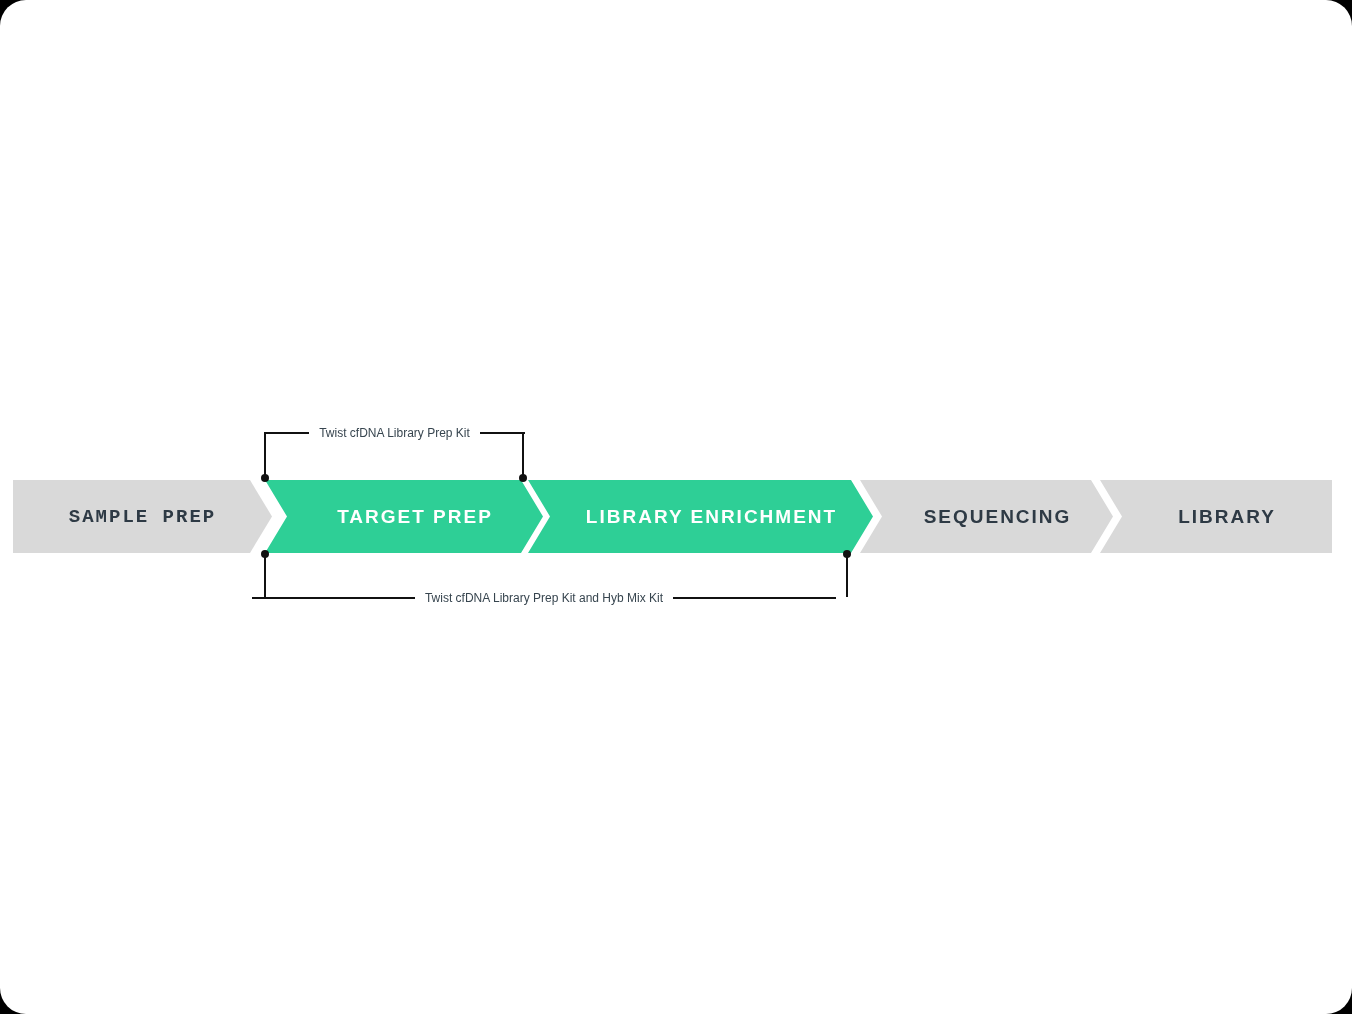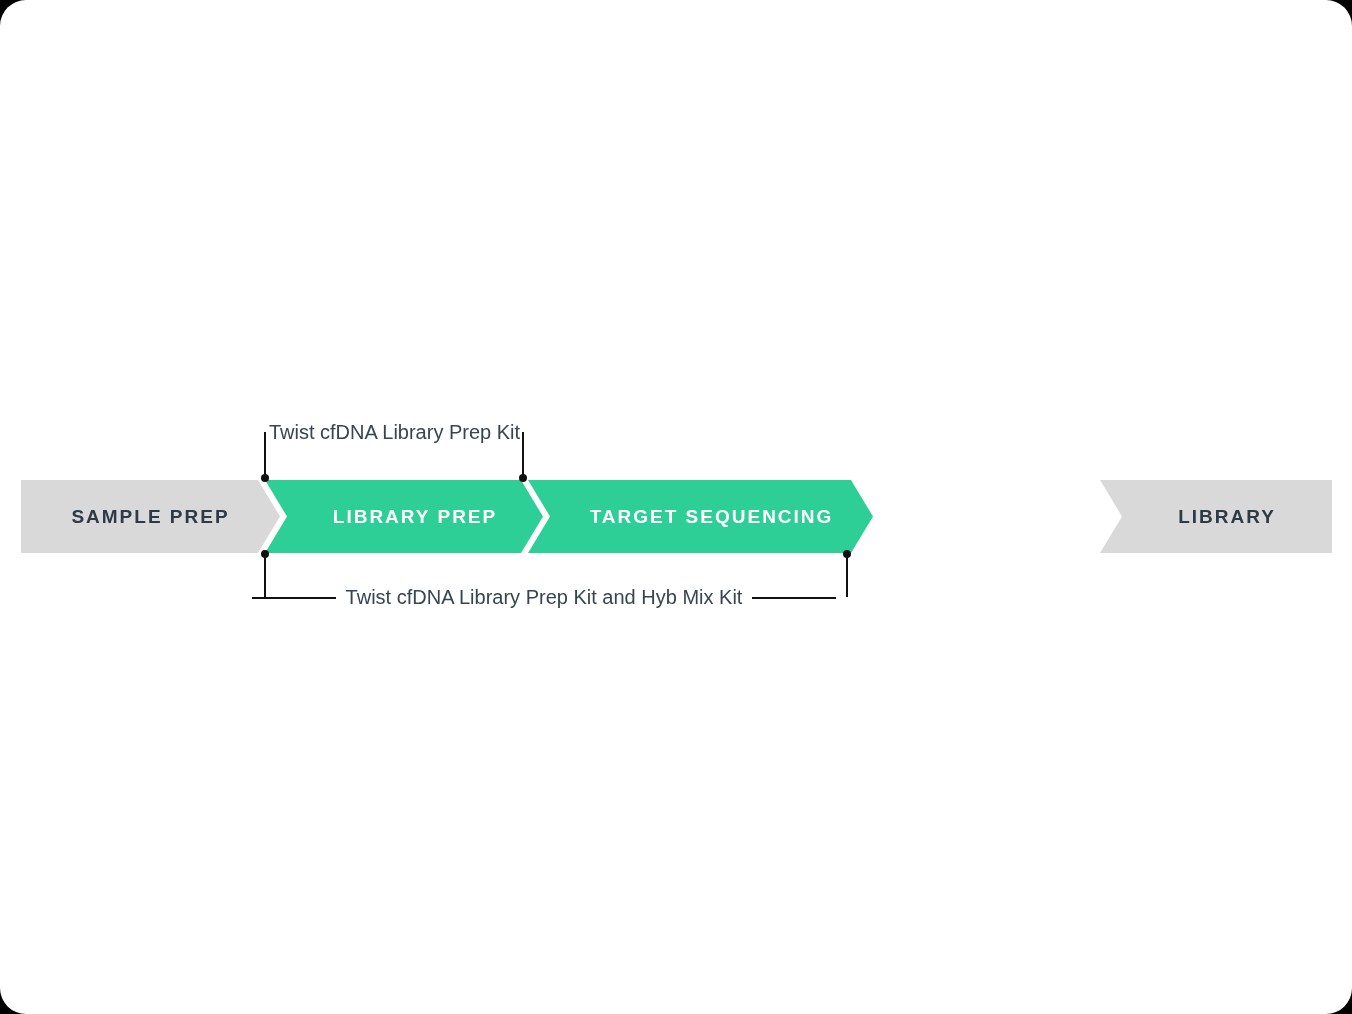--- a/index.html
+++ b/index.html
@@ -71,38 +71,41 @@
     right: 0;
     top: 50%;
     margin-top: -1px;
     height: 2px;
     background: #111111;
   }
   .ann-text {
     position: relative;
     background: #FFFFFF;
     padding: 0 10px;
-    font-size: 20px;
+    font-size: 12px;
     color: #37454F;
     white-space: nowrap;
   }
 </style>
 </head>
 <body>
 
 <div class="canvas">
 
-  <div class="step gray clip-first" style="left:21px;  width:259px;">
+  <div class="step gray clip-first" style="left:13px;  width:259px;font-family:Liberation Mono, monospace;">
     <span>SAMPLE PREP</span>
   </div>
   <div class="step green clip-mid" style="left:265px; width:278px;">
-    <span>LIBRARY PREP</span>
+    <span>TARGET PREP</span>
   </div>
   <div class="step green clip-mid" style="left:528px; width:345px;">
-    <span>TARGET SEQUENCING</span>
+    <span>LIBRARY ENRICHMENT</span>
+  </div>
+  <div class="step gray clip-mid" style="left:860px; width:253px;">
+    <span>SEQUENCING</span>
   </div>
   <div class="step gray clip-last" style="left:1100px; width:232px;">
     <span>LIBRARY</span>
   </div>
 
   <div class="ann-row" style="left:264px; top:421px; width:261px;">
     <div class="ann-line"></div>
     <span class="ann-text">Twist cfDNA Library Prep Kit</span>
   </div>
   <div class="vline" style="left:264px; top:432px; height:46px;"></div>

